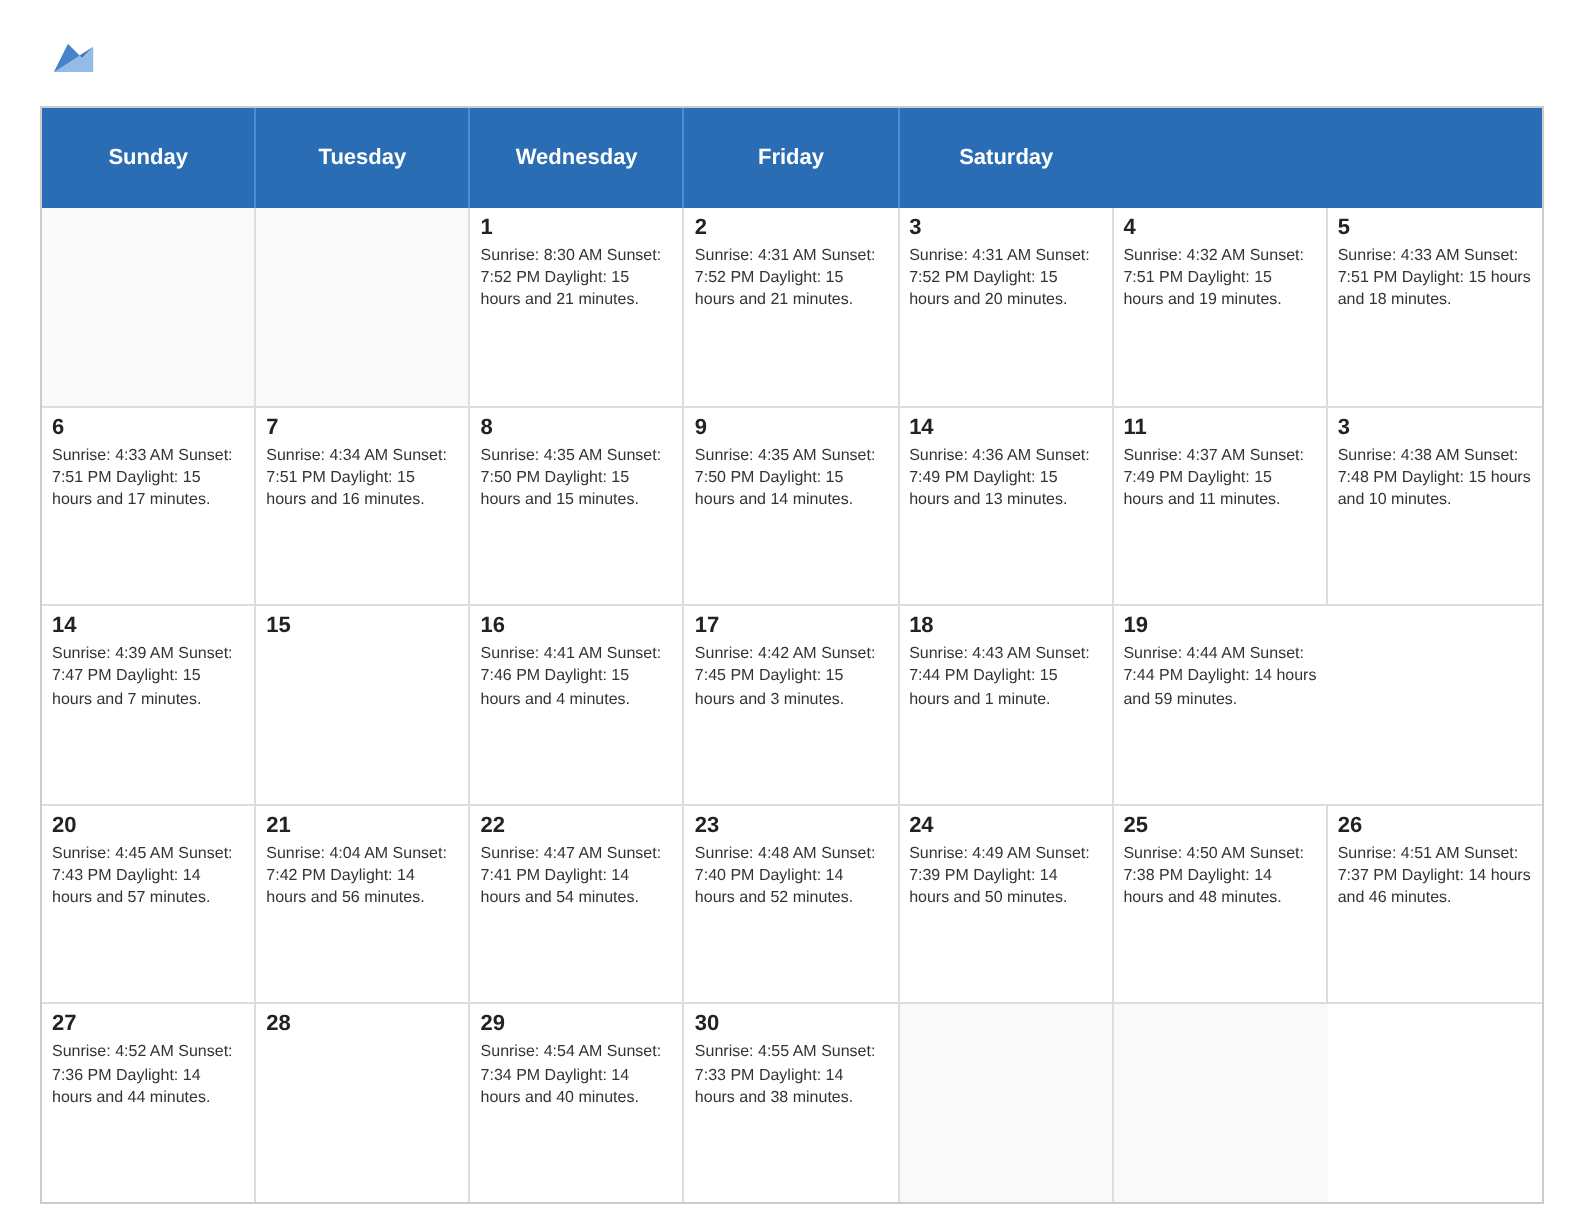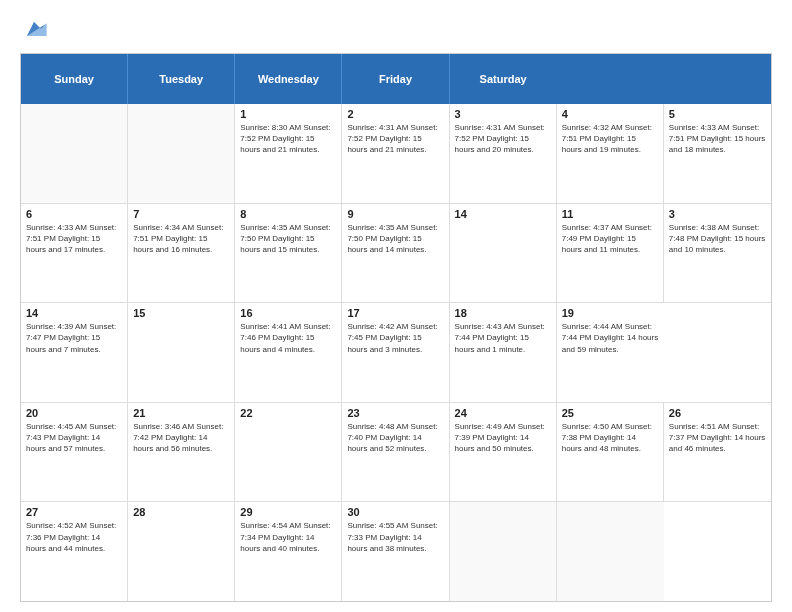--- a/index.html
+++ b/index.html
@@ -200,20 +200,24 @@
           </div>
           <div class="cal-cell">
             <div class="day-num">9</div>
             <div class="cell-info">Sunrise: 4:35 AM
 Sunset: 7:50 PM
 Daylight: 15 hours
 and 14 minutes.</div>
           </div>
           <div class="cal-cell">
             <div class="day-num">14</div>
+            <div class="cell-info">Sunrise: 4:36 AM
+Sunset: 7:49 PM
+Daylight: 15 hours
+and 13 minutes.</div>
           </div>
           <div class="cal-cell">
             <div class="day-num">11</div>
             <div class="cell-info">Sunrise: 4:37 AM
 Sunset: 7:49 PM
 Daylight: 15 hours
 and 11 minutes.</div>
           </div>
           <div class="cal-cell">
             <div class="day-num">3</div>
@@ -266,27 +270,31 @@
         <div class="cal-row">
           <div class="cal-cell">
             <div class="day-num">20</div>
             <div class="cell-info">Sunrise: 4:45 AM
 Sunset: 7:43 PM
 Daylight: 14 hours
 and 57 minutes.</div>
           </div>
           <div class="cal-cell">
             <div class="day-num">21</div>
-            <div class="cell-info">Sunrise: 3:46 AM
+            <div class="cell-info">Sunrise: 4:04 AM
 Sunset: 7:42 PM
 Daylight: 14 hours
 and 56 minutes.</div>
           </div>
           <div class="cal-cell">
             <div class="day-num">22</div>
+            <div class="cell-info">Sunrise: 4:47 AM
+Sunset: 7:41 PM
+Daylight: 14 hours
+and 54 minutes.</div>
           </div>
           <div class="cal-cell">
             <div class="day-num">23</div>
             <div class="cell-info">Sunrise: 4:48 AM
 Sunset: 7:40 PM
 Daylight: 14 hours
 and 52 minutes.</div>
           </div>
           <div class="cal-cell">
             <div class="day-num">24</div>

